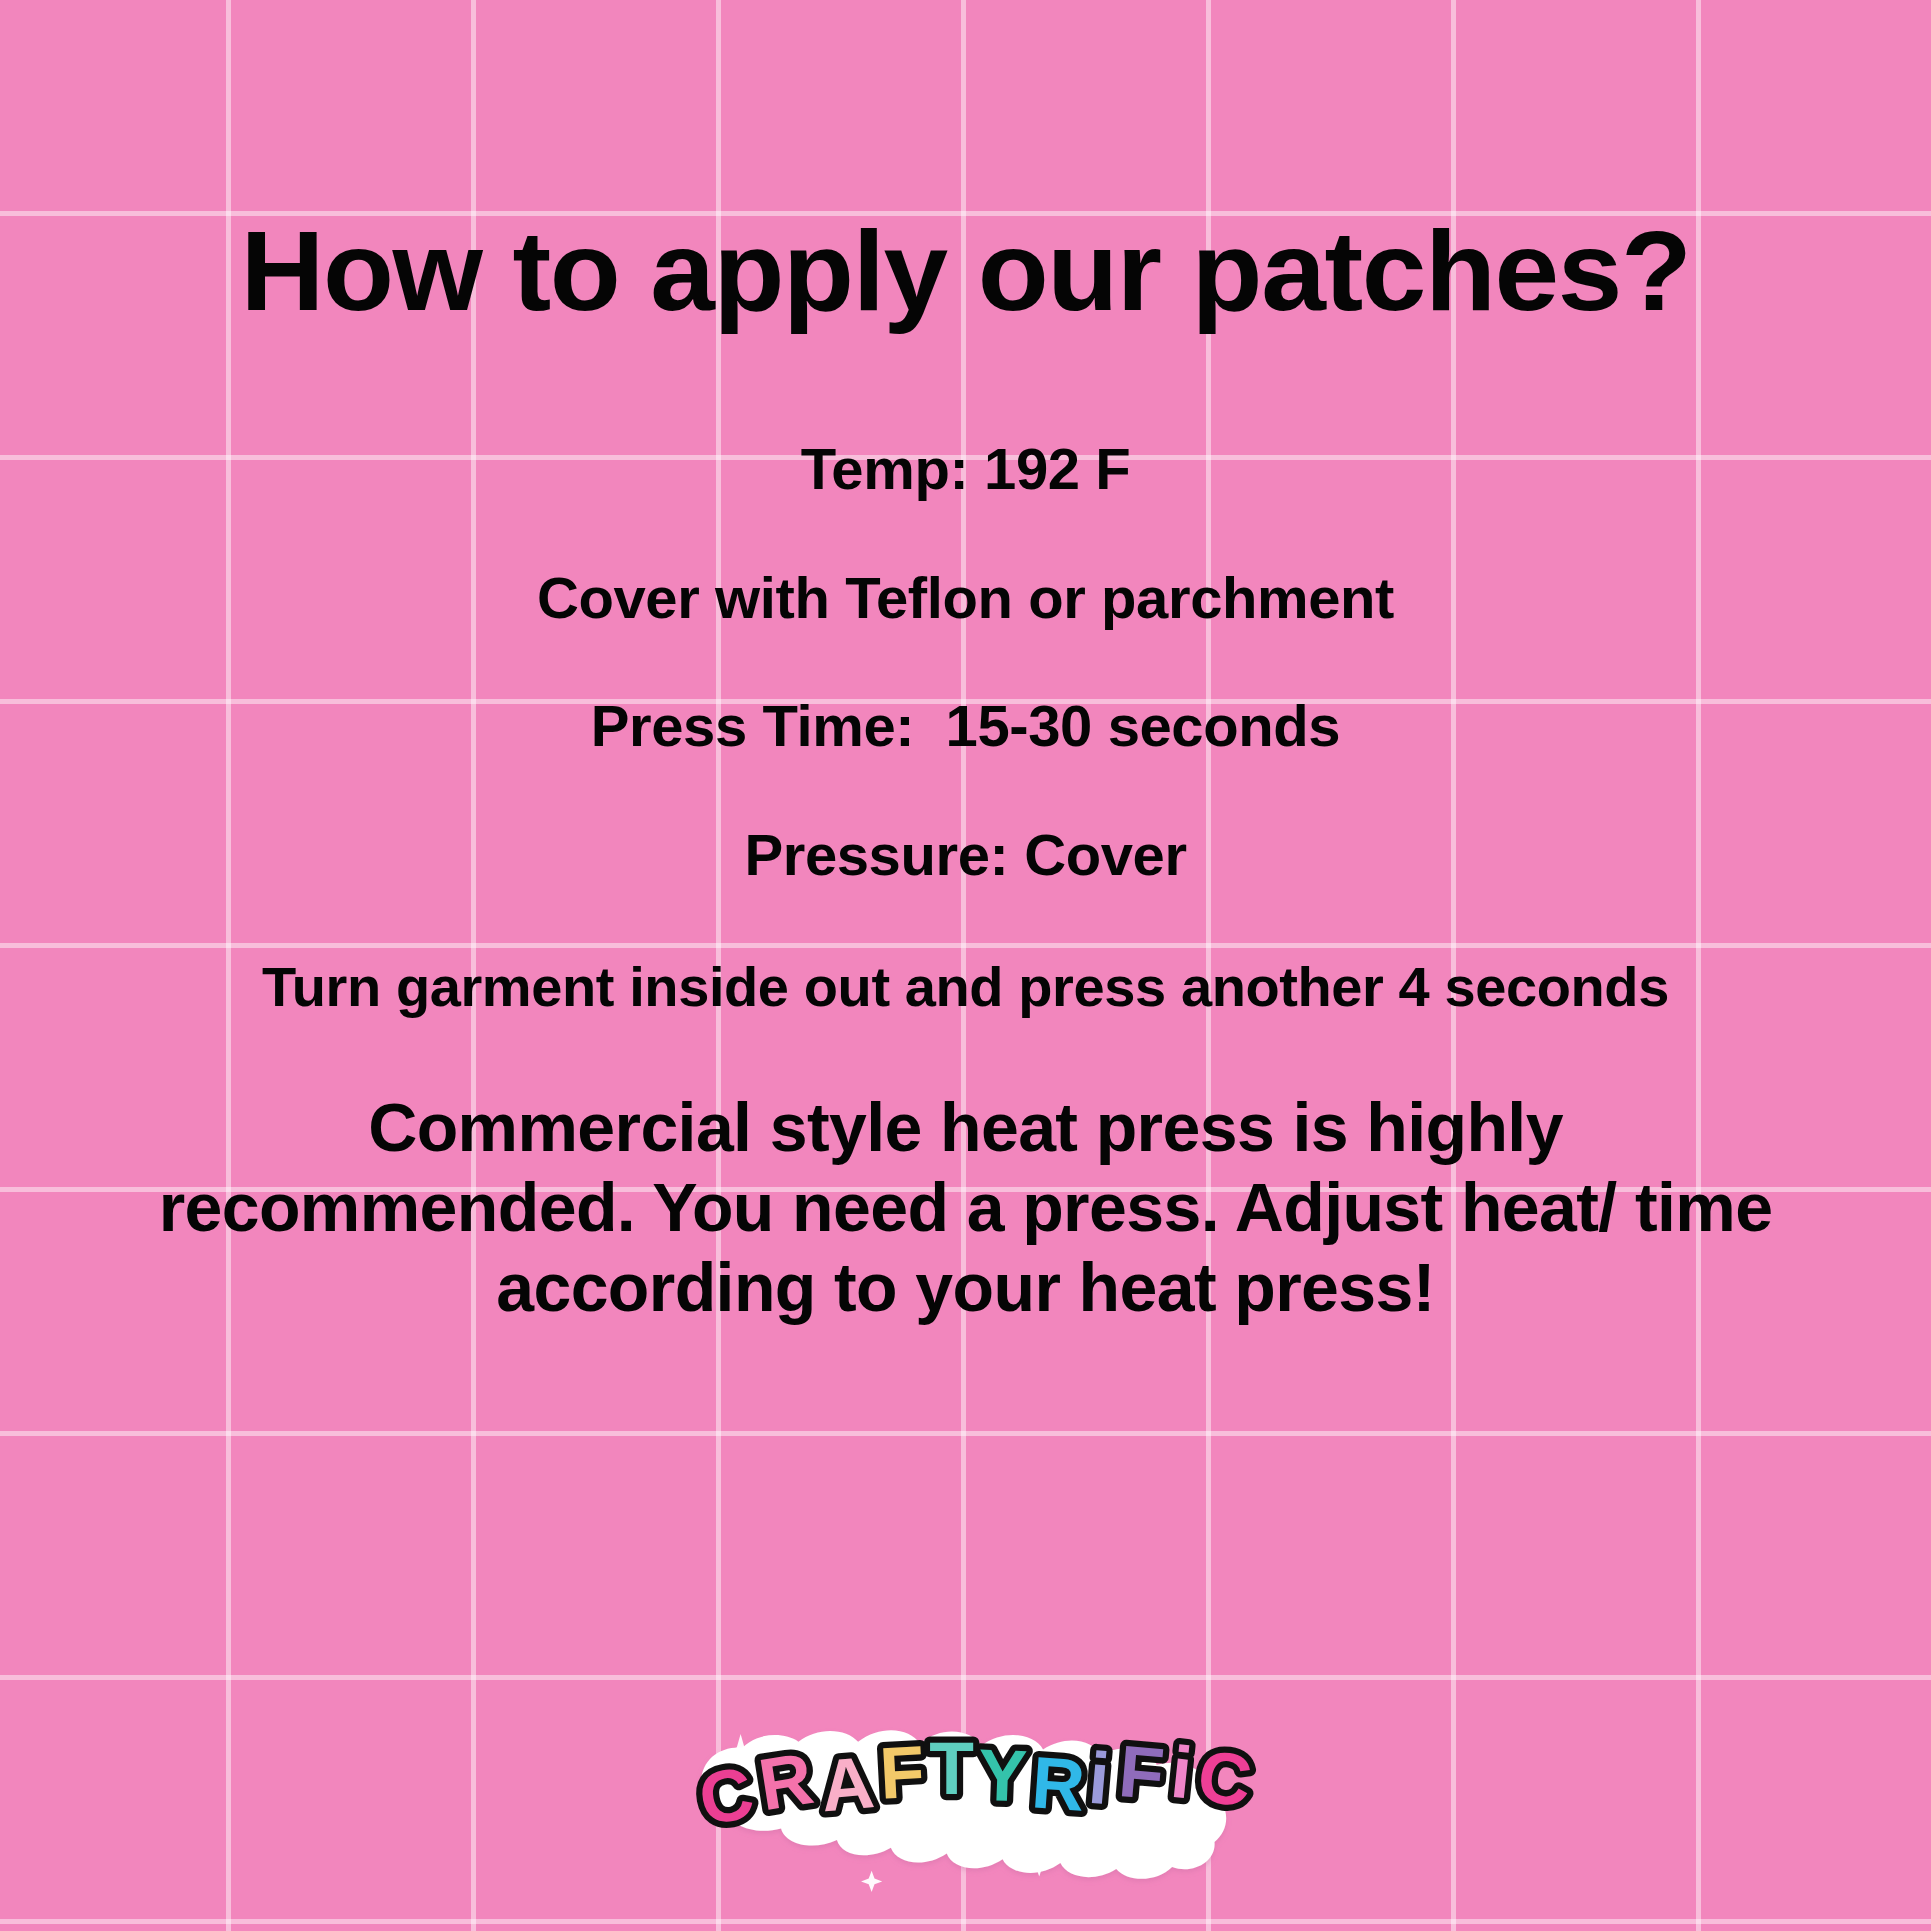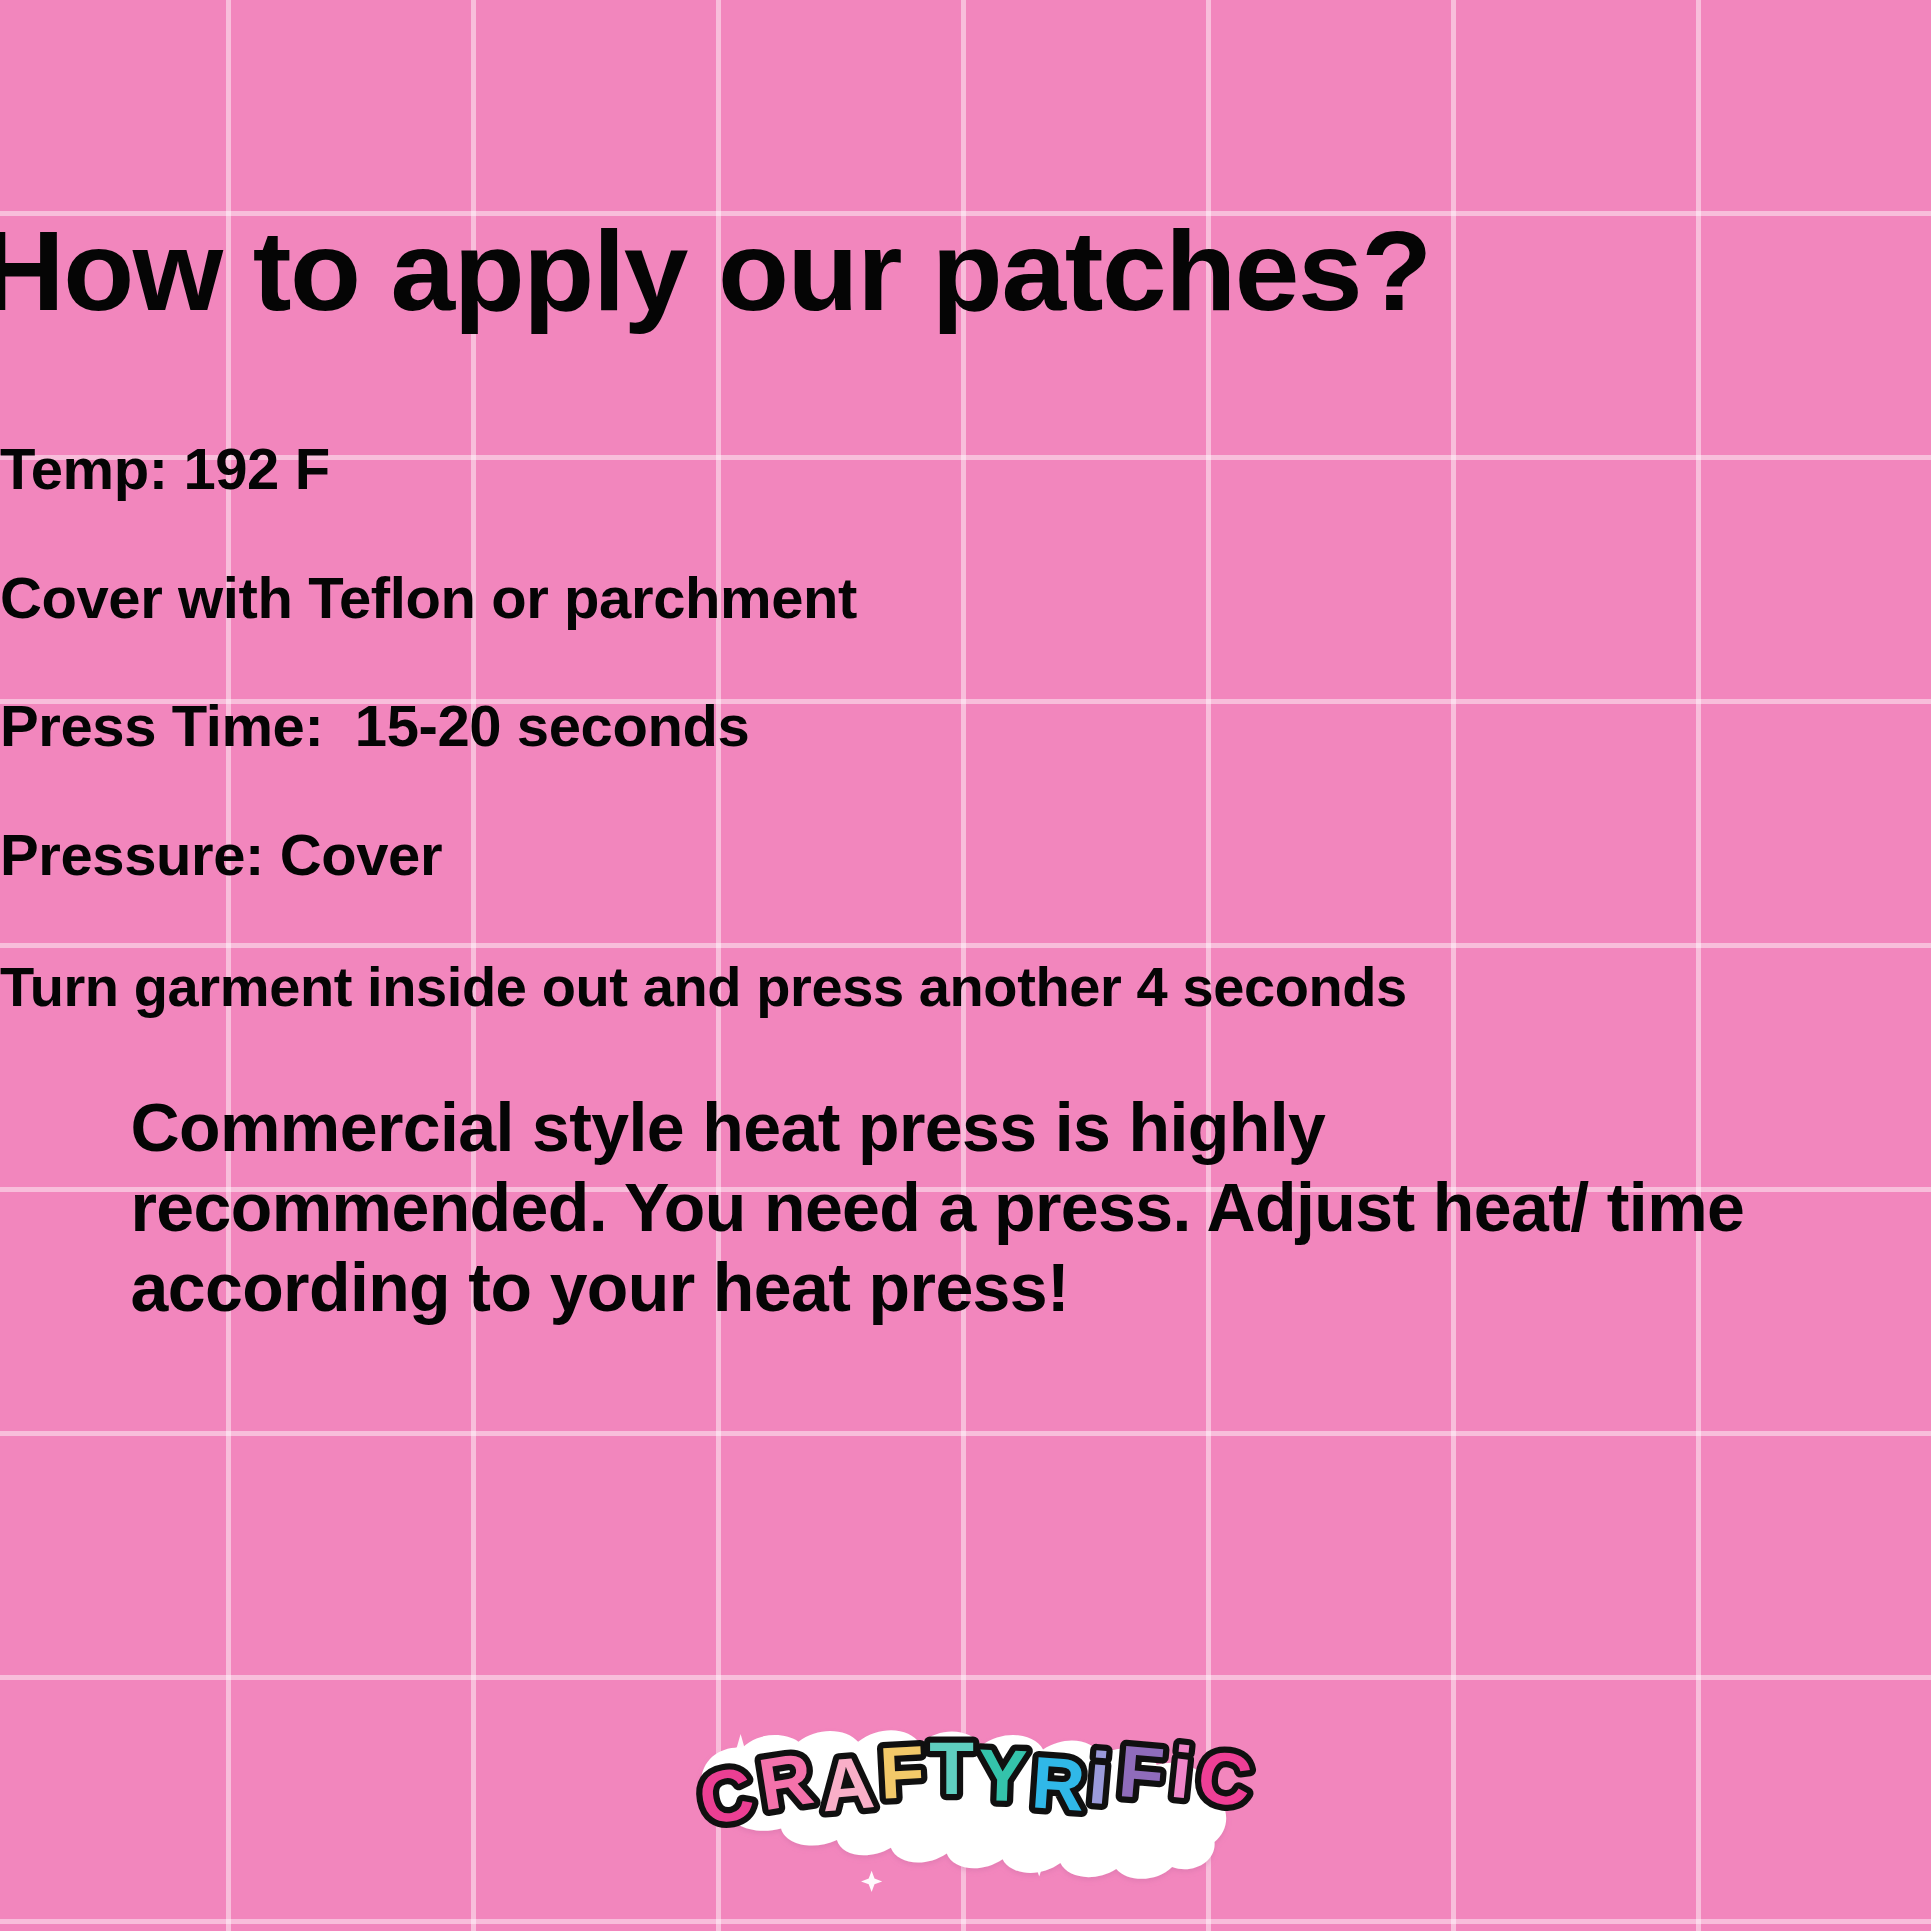--- a/index.html
+++ b/index.html
@@ -30,20 +30,21 @@
     background-repeat: repeat;
     pointer-events: none;
   }
 
   
   .content {
     position: absolute;
     left: 0;
     right: 0;
     top: 0;
+    text-align: center;
     color: #050505;
   }
 
   .title {
     font-size: 114px;
     font-weight: 700;
     letter-spacing: -1.4px;
     line-height: 1.0;
     margin: 0;
     padding-top: 214px;
@@ -92,21 +93,21 @@
   <div class="grid"></div>
 
   <div class="content">
 
     <h1 class="title">How to apply our patches?</h1>
 
     <div class="line l-temp">Temp: 192 F</div>
 
     <div class="line l-cover">Cover with Teflon or parchment</div>
 
-    <div class="line l-presstime">Press Time:  15-20 seconds</div>
+    <div class="line l-presstime">Press Time:  15-30 seconds</div>
 
     <div class="line l-pressure">Pressure: Cover</div>
 
     <div class="line l-turn">Turn garment inside out and press another 4 seconds</div>
 
     <p class="para">Commercial style heat press is highly recommended. You need a press. Adjust heat/ time according to your heat press!</p>
 
   </div>
 
   <div class="logo-wrap">

